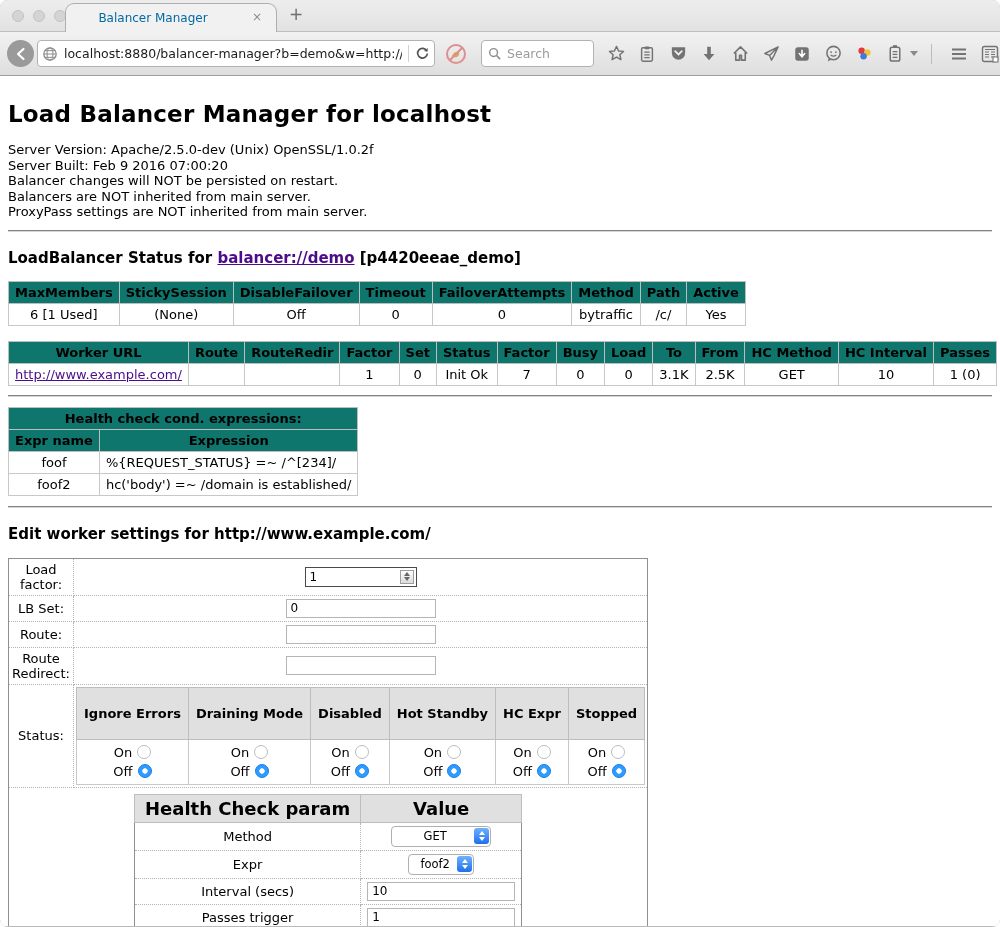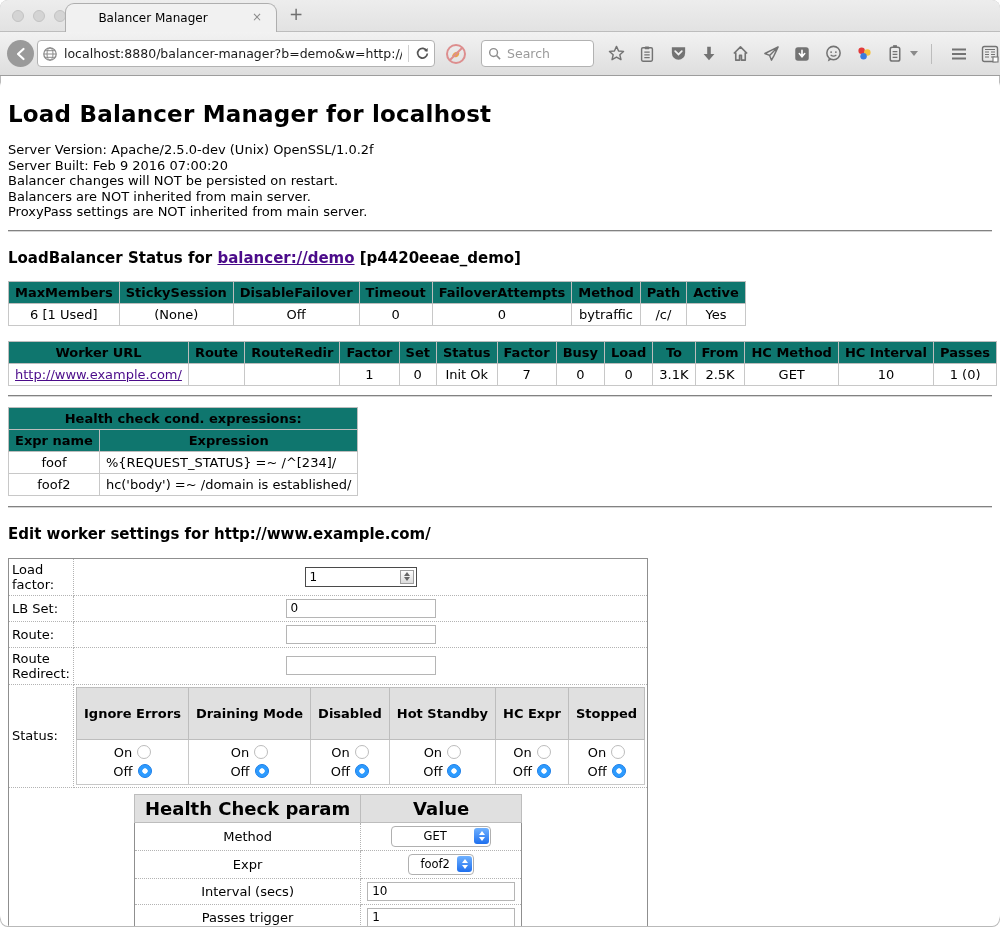--- a/index.html
+++ b/index.html
@@ -12,21 +12,21 @@
   
   .tabbar { height:32px; background:linear-gradient(#ededed,#e2e2e2);
             border-bottom:1px solid #bdbdbd; position:relative; }
   .traffic { position:absolute; left:12px; top:10px; display:flex; gap:9px; }
   .traffic span { width:12px; height:12px; border-radius:50%;
                   background:#d4d4d4; border:1px solid #c3c3c3; }
   .tab { position:absolute; left:65px; top:3px; width:212px; height:29px;
          background:#f1f1f1; border:1px solid #aeaeae; border-bottom:none;
          border-radius:9px 9px 0 0; display:flex; align-items:center;
          justify-content:center; }
-  .tab-title { font-size:12px; color:#000000; margin-right:36px; }
+  .tab-title { font-size:12px; color:#0369a1; margin-right:36px; }
   .tab-close { position:absolute; right:14px; top:6px; font-size:12px; color:#8b8b8b; cursor:default; }
   .newtab { position:absolute; left:284px; top:4px; font-size:17px; color:#6f6f6f; width:24px; text-align:center; }
 
   
   .toolbar { height:44px; background:linear-gradient(#f2f2f2,#dedede);
              border-bottom:1px solid #9d9d9d; display:flex; align-items:center; }
   .nav-back { width:27px; height:27px; border-radius:50%; background:#9a9a9a;
               margin-left:7px; display:flex; align-items:center; justify-content:center; flex:0 0 auto; }
   .urlbar { width:398px; height:27px; background:#fff; border:1px solid #b2b2b2;
             border-radius:4px; margin-left:3px; display:flex; align-items:center; padding:0 4px; }
@@ -38,40 +38,40 @@
                border-radius:4px; margin-left:14px; display:flex; align-items:center; padding:0 6px; }
   .search-ph { font-size:12.5px; color:#9a9a9a; margin-left:6px; }
   .ticons { display:flex; align-items:center; margin-left:12px; gap:11px; }
   .ticon { width:20px; height:20px; display:flex; align-items:center; justify-content:center; }
   .tsep { width:1px; height:20px; background:#bcbcbc; margin:0 6px 0 2px; }
   .caret-down { width:0;height:0;border-left:4px solid transparent;border-right:4px solid transparent;
                 border-top:5px solid #8a8a8a; margin-left:-6px; }
 
   
   .content { padding:0 8px; background:#fff; height:850px; overflow:hidden;
-             color:#000; font-size:13px;border-radius:11px; }
+             color:#000; font-size:13px; }
   h1.page-title { font-size:23px; font-weight:bold; margin:25px 0 15px; letter-spacing:.2px; }
   .info-line { font-size:13px; line-height:15.5px; }
   hr { border:0; border-top:2px groove #d6d6d6; margin:10px 0; }
   .sec-heading { font-size:15px; font-weight:bold; margin:17px 0 14px; }
   a.plink { color:#4b0b8a; font-weight:bold; }
   a.wlink { color:#4b0b8a; text-decoration:underline; font-weight:normal; }
 
   table.dt { border-collapse:collapse; border:1px solid #8f8f8f; background:#fff; }
   table.dt th { background:#0f766e; font-weight:bold; border:1px solid #bdbdbd;
                 padding:3px 6px; font-size:13px; text-align:center; white-space:nowrap; }
   table.dt td { border:1px solid #c8c8c8; padding:3px 6px; font-size:13px;
                 text-align:center; white-space:nowrap; }
   .worker-table { width:100%; }
   .worker-table td.lcell, .hcx-table td.lcell { text-align:left; }
 
   
   table.form-t { border-collapse:collapse; border:1px solid #8f8f8f; width:565px; margin-top:15px; }
   table.form-t > tbody > tr > td { border:1px dotted #b3b3b3; padding:3px; font-size:13px; }
-  td.flabel { width:102px; }
+  td.flabel { width:102px; text-align:center; }
   td.fvalue { text-align:center; }
   input.ftext { width:150px; height:19px; border:1px solid #b5b5b5; font-size:12px;
                 font-family:"DejaVu Sans",sans-serif; padding:1px 4px; background:#fff; }
   .numwrap { position:relative; display:inline-block; width:112px; }
   input.fnum { width:112px; height:20px; border:1px solid #4a4a4a; font-size:12px;
                font-family:"DejaVu Sans",sans-serif; padding:1px 18px 1px 4px; background:#fff; }
   .spinner { position:absolute; right:3px; top:3px; width:14px; height:14px;
              border:1px solid #9f9f9f; background:linear-gradient(#fdfdfd,#dcdcdc);
              display:flex; flex-direction:column; align-items:center; justify-content:center; gap:1px; }
   .sp-up { width:0;height:0;border-left:3px solid transparent;border-right:3px solid transparent;

